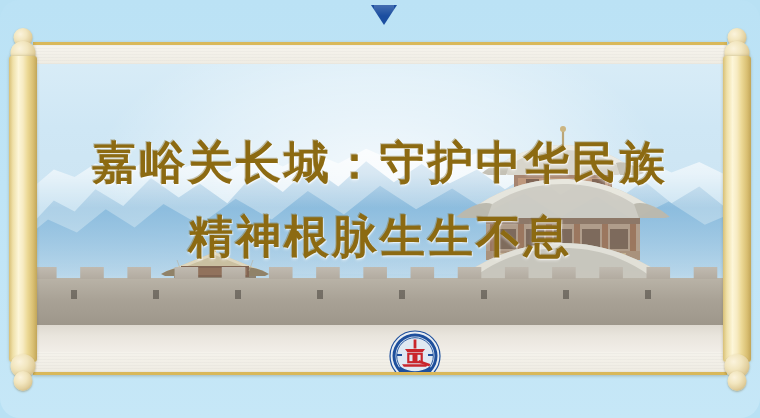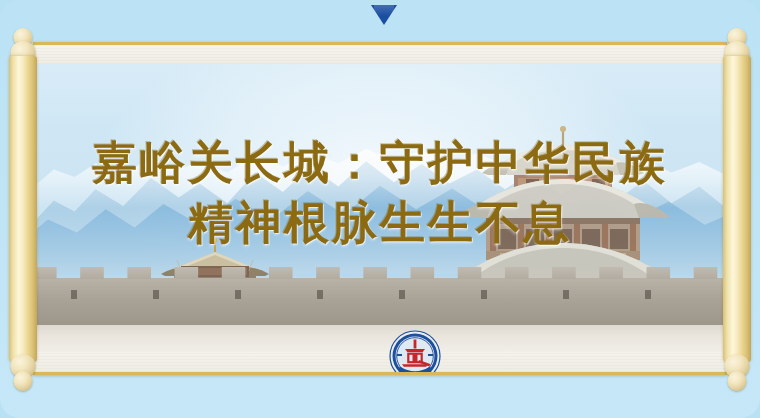--- a/index.html
+++ b/index.html
@@ -242,20 +242,21 @@
     line-height: 60px;
     letter-spacing: 3px;
     color: #8c6a12;
     text-shadow:
        1px 1px 0 rgba(255,255,255,0.55),
       -1px -1px 0 rgba(120,90,10,0.35),
        0 2px 3px rgba(255,255,255,0.45);
     white-space: nowrap;
   }
   .title-line.second {
+    margin-top: 14px;
   }
 
   
   .rod {
     position: absolute;
     z-index: 30;
     top: 28px;
     width: 28px;
     height: 362px;
   }

